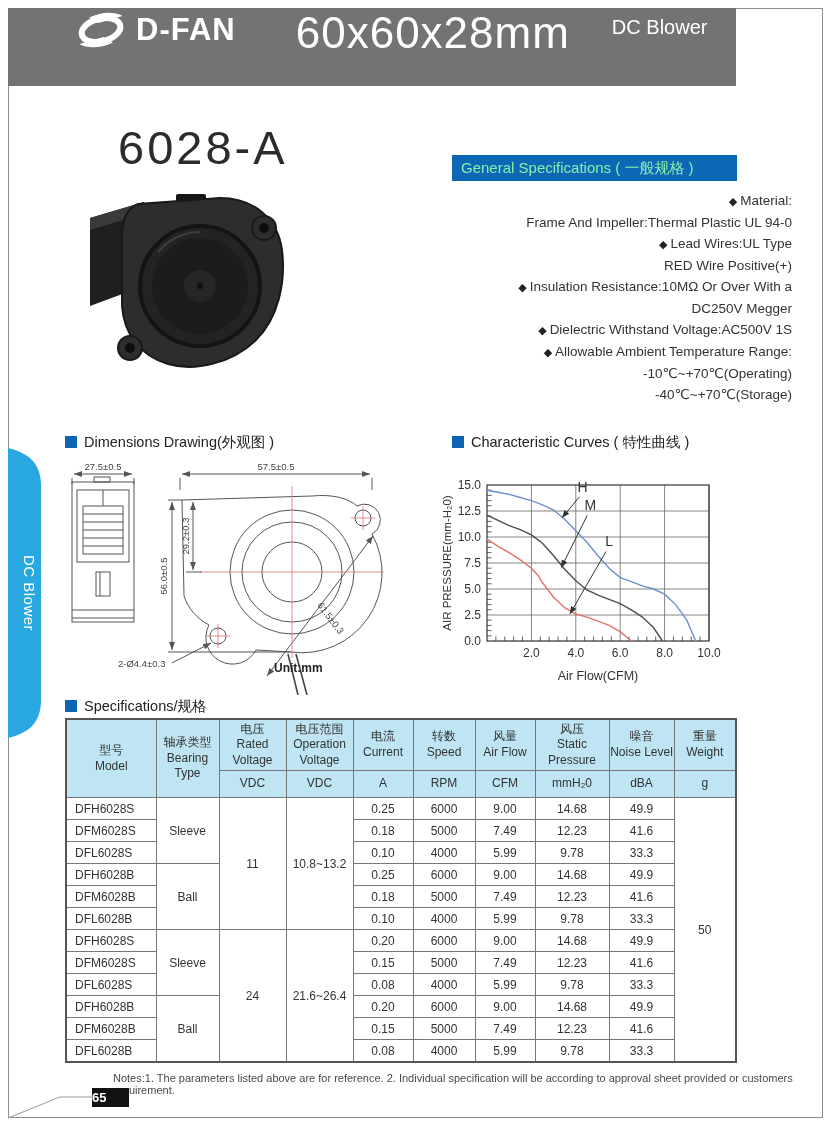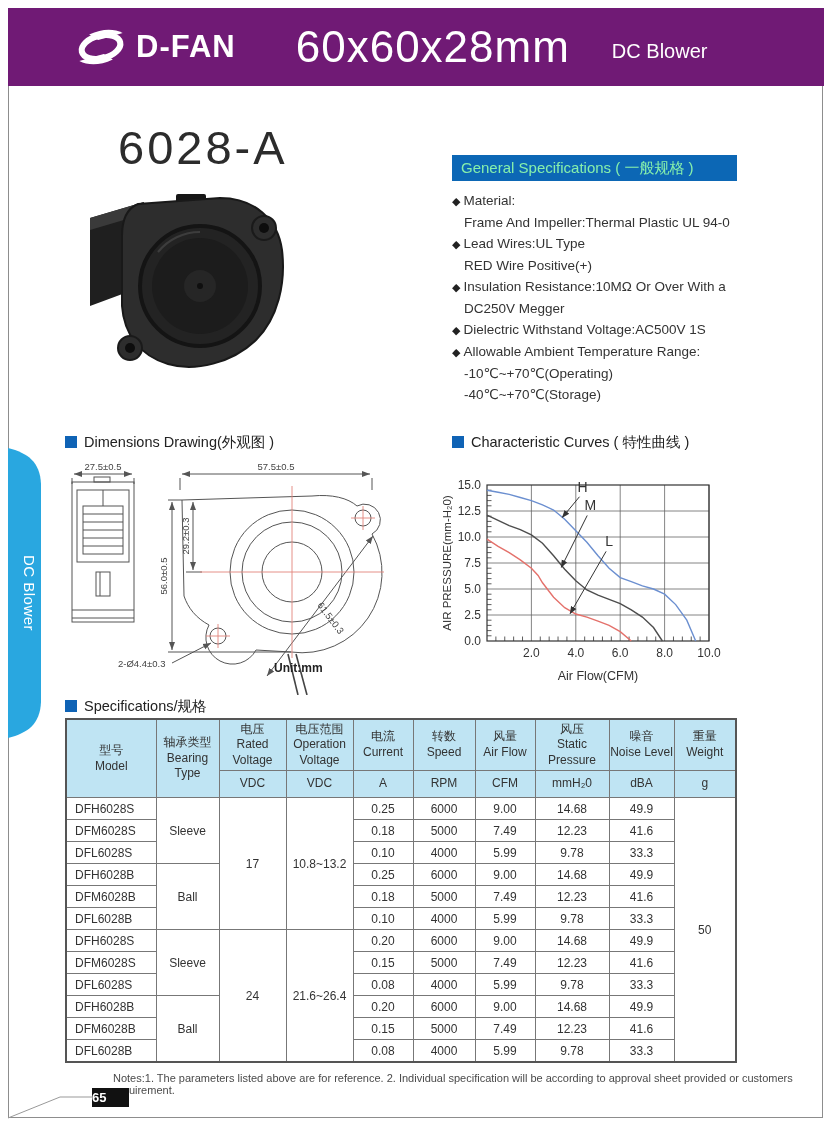--- a/index.html
+++ b/index.html
@@ -1,37 +1,37 @@
 <!DOCTYPE html>
 <html><head>
 <meta charset="utf-8">
 <style>
   html,body{margin:0;padding:0;background:#fff;}
   body{width:832px;height:1130px;position:relative;overflow:hidden;
        font-family:"Liberation Sans","DejaVu Sans",sans-serif;color:#333;}
   .page-border{position:absolute;left:8px;top:8px;width:815px;height:1110px;
        border:1px solid #8d8d8d;box-sizing:border-box;}
   
-  .topbar{position:absolute;left:8px;top:8px;width:816px;height:78px;background:#701a75;
-       display:flex;align-items:center;}
+  .topbar{position:absolute;left:8px;top:8px;width:728px;height:78px;background:#737373;
+       display:flex;align-items:flex-start;}
   .brand-wrap{display:flex;align-items:center;margin-left:62px;}
   .brand-text{color:#fff;font-size:31px;font-weight:bold;letter-spacing:1px;margin-left:4px;}
   .size-text{color:#fff;font-size:44px;margin-left:60px;letter-spacing:1px;}
   .cat-text{color:#fff;font-size:20px;margin-left:42px;margin-top:8px;}
   
   .model-title{position:absolute;left:118px;top:120px;font-size:47px;color:#2c2c2c;
        letter-spacing:3px;}
   .product-photo{position:absolute;left:80px;top:188px;}
   
   .side-tab{position:absolute;left:8px;top:448px;}
   
   .gs-bar{position:absolute;left:452px;top:155px;width:285px;height:26px;background:#0C67B5;
        color:#86efac;font-size:15px;line-height:26px;padding-left:9px;box-sizing:border-box;}
   .gs-list{position:absolute;left:452px;top:190px;width:340px;font-size:13.5px;
-       line-height:21px;color:#333;}
+       line-height:21px;color:#333;text-align:right;}
   .gs-list .li{white-space:nowrap;}
   .gs-list .li.ind{padding-left:12px;}
   .gs-list .dm{font-size:11px;margin-right:3px;color:#222;}
   
   .sec-head{position:absolute;font-size:14.5px;color:#222;}
   .sec-sq{display:inline-block;width:12px;height:12px;background:#0F63B5;margin-right:7px;
        vertical-align:-1px;}
   
   .dims-holder{position:absolute;left:60px;top:460px;}
   .chart-holder{position:absolute;left:437px;top:458px;}
@@ -322,21 +322,21 @@
         <th>CFM</th>
         <th>mmH₂0</th>
         <th>dBA</th>
         <th>g</th>
       </tr>
     </thead>
     <tbody>
       <tr>
         <td class="model">DFH6028S</td>
         <td rowspan="3">Sleeve</td>
-        <td rowspan="6">17</td>
+        <td rowspan="6">11</td>
         <td rowspan="6">10.8~13.2</td>
         <td>0.25</td>
         <td>6000</td>
         <td>9.00</td>
         <td>14.68</td>
         <td>49.9</td>
         <td rowspan="12">50</td>
       </tr>
       <tr>
         <td class="model">DFM6028S</td>

